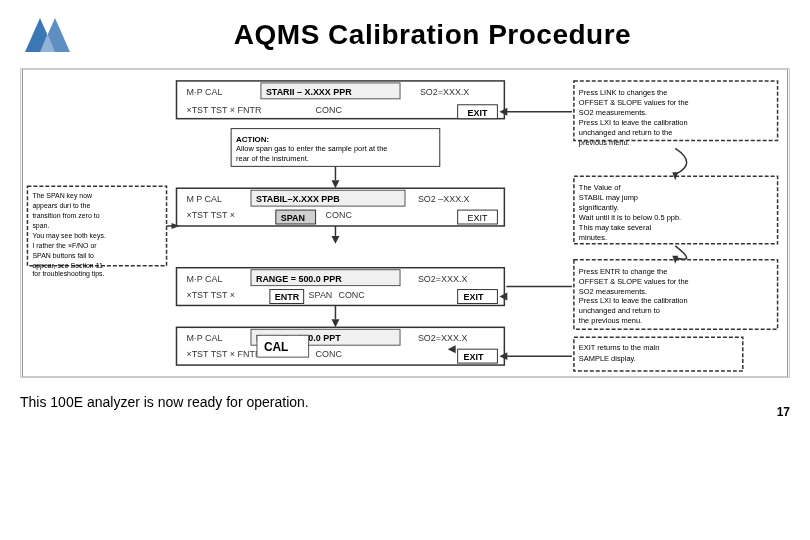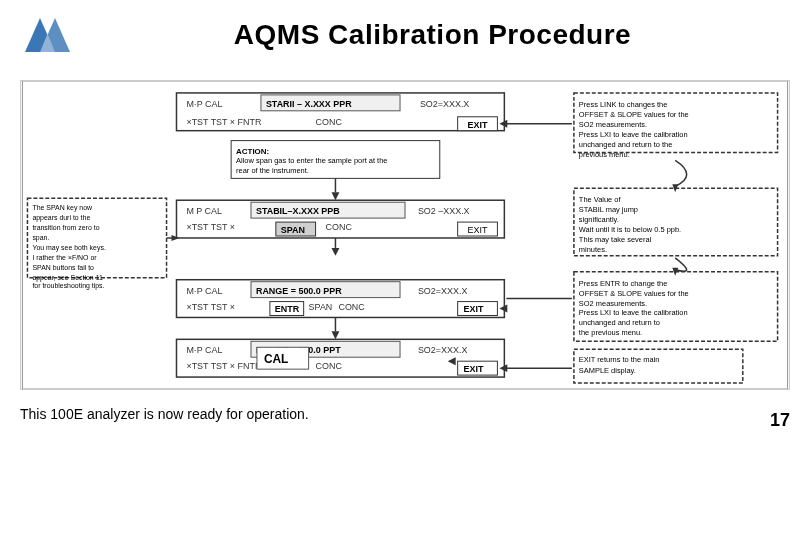--- a/index.html
+++ b/index.html
@@ -42,21 +42,20 @@
 
     
     .diagram-area {
       width: 100%;
       height: 310px;
       background: #f8f8f8;
       border: 1px solid #cccccc;
       margin-bottom: 10px;
       position: relative;
       overflow: hidden;
-      margin-top: 12px;
     }
 
     
     .diagram-svg {
       width: 100%;
       height: 100%;
     }
 
     
     .footer-text {
@@ -66,21 +65,21 @@
       margin-bottom: 6px;
     }
 
     .page-number-area {
       display: flex;
       justify-content: flex-end;
       align-items: flex-end;
     }
 
     .page-number {
-      font-size: 18px;
+      font-size: 12px;
       font-weight: bold;
       color: #000000;
     }
 
     
     .logo-svg {
       width: 55px;
       height: 50px;
     }
   </style>

